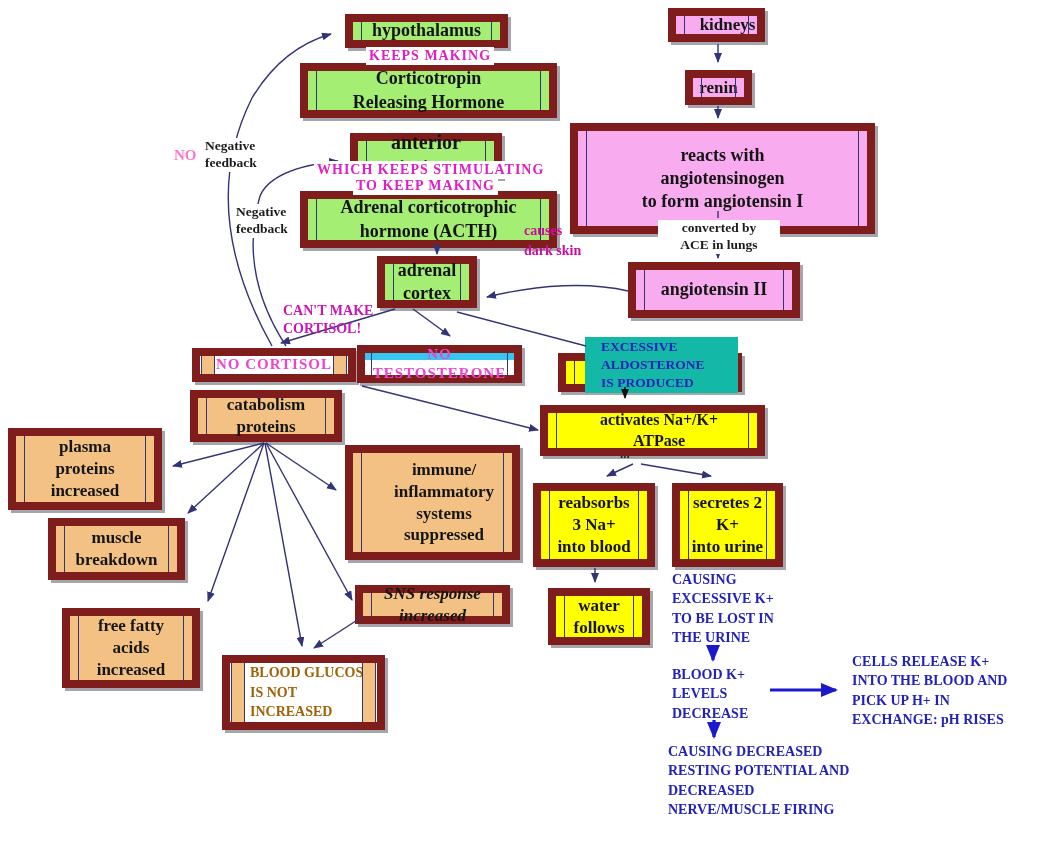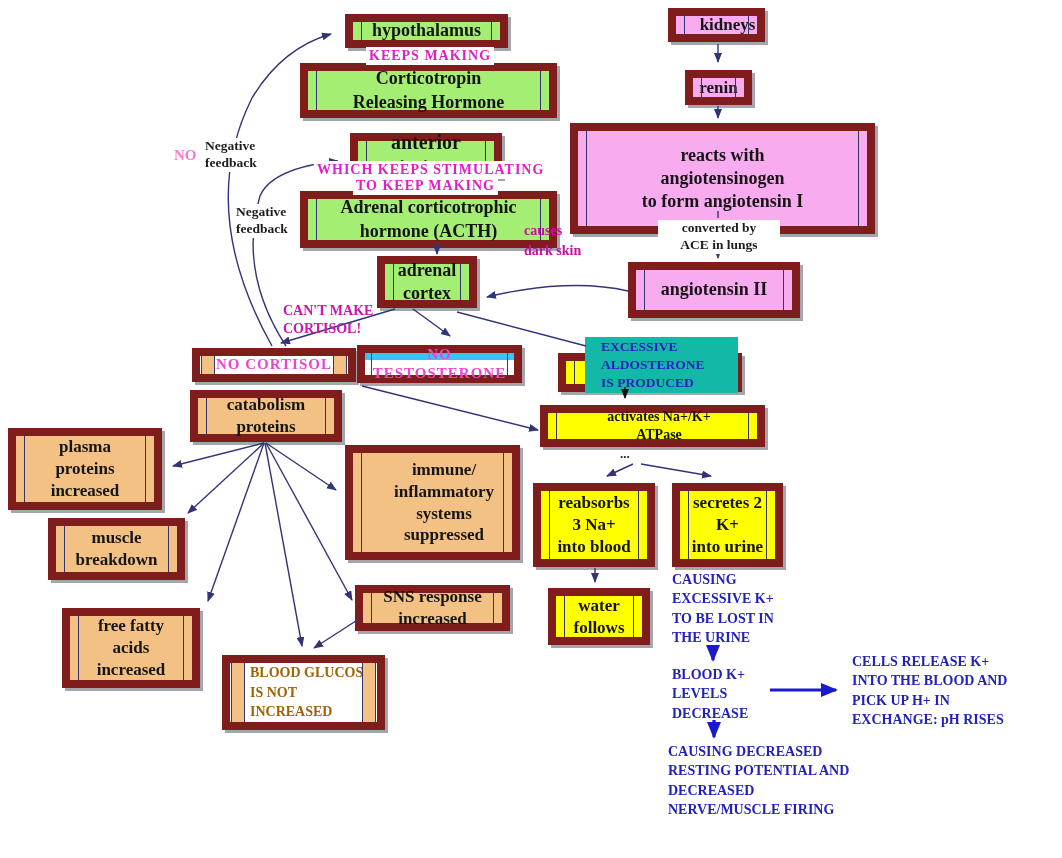--- a/index.html
+++ b/index.html
@@ -67,21 +67,21 @@
   <div class="node pink" style="left:628px;top:262px;width:172px;height:56px;">angiotensin II</div>
 
   <div class="node white-tan" style="left:192px;top:348px;width:164px;height:34px;">NO CORTISOL</div>
   <div class="node cyan" style="left:357px;top:345px;width:165px;height:38px;">NO TESTOSTERONE</div>
 
   <div class="node yellow" style="left:558px;top:353px;width:184px;height:39px;"></div>
   <div class="aldo-label" style="left:585px;top:337px;width:137px;height:56px;">EXCESSIVE
 ALDOSTERONE
 IS PRODUCED</div>
 
-  <div class="node yellow" style="left:540px;top:405px;width:225px;height:42px;font-size:14px;padding-left:13px;">activates Na+/K+
+  <div class="node yellow" style="left:540px;top:405px;width:225px;height:51px;font-size:16px;padding-left:13px;">activates Na+/K+
 ATPase</div>
   <div class="lbl dots" style="left:620px;top:446px;">...</div>
   <div class="node yellow" style="left:533px;top:483px;width:122px;height:84px;">reabsorbs
 3 Na+
 into blood</div>
   <div class="node yellow" style="left:672px;top:483px;width:111px;height:84px;">secretes 2
 K+
 into urine</div>
   <div class="node yellow" style="left:548px;top:588px;width:102px;height:57px;">water
 follows</div>
@@ -93,21 +93,21 @@
 increased</div>
   <div class="node tan" style="left:48px;top:518px;width:137px;height:62px;">muscle
 breakdown</div>
   <div class="node tan" style="left:62px;top:608px;width:138px;height:80px;">free fatty
 acids
 increased</div>
   <div class="node tan" style="left:345px;top:445px;width:175px;height:115px;padding-left:23px;">immune/
 inflammatory
 systems
 suppressed</div>
-  <div class="node tan" style="left:355px;top:585px;width:155px;height:46px;">SNS response
+  <div class="node tan" style="left:355px;top:585px;width:155px;height:39px;font-style:italic;">SNS response
 increased</div>
   <div class="node white-tan left" style="left:222px;top:655px;width:163px;height:75px;font-size:14px;letter-spacing:0;line-height:1.4;padding-left:20px;color:#a16207;">BLOOD GLUCOSE
 IS NOT
 INCREASED</div>
 
   <div class="lbl magenta" style="left:366px;top:47px;letter-spacing:1px;">KEEPS MAKING</div>
   <div class="lbl magenta" style="left:314px;top:117px;letter-spacing:1px;margin-top:44px;">WHICH KEEPS STIMULATING</div>
   <div class="lbl magenta" style="left:353px;top:177px;letter-spacing:1px;">TO KEEP MAKING</div>
   <div class="lbl magenta2" style="left:524px;top:221px;line-height:1.45;">causes
 dark skin</div>

